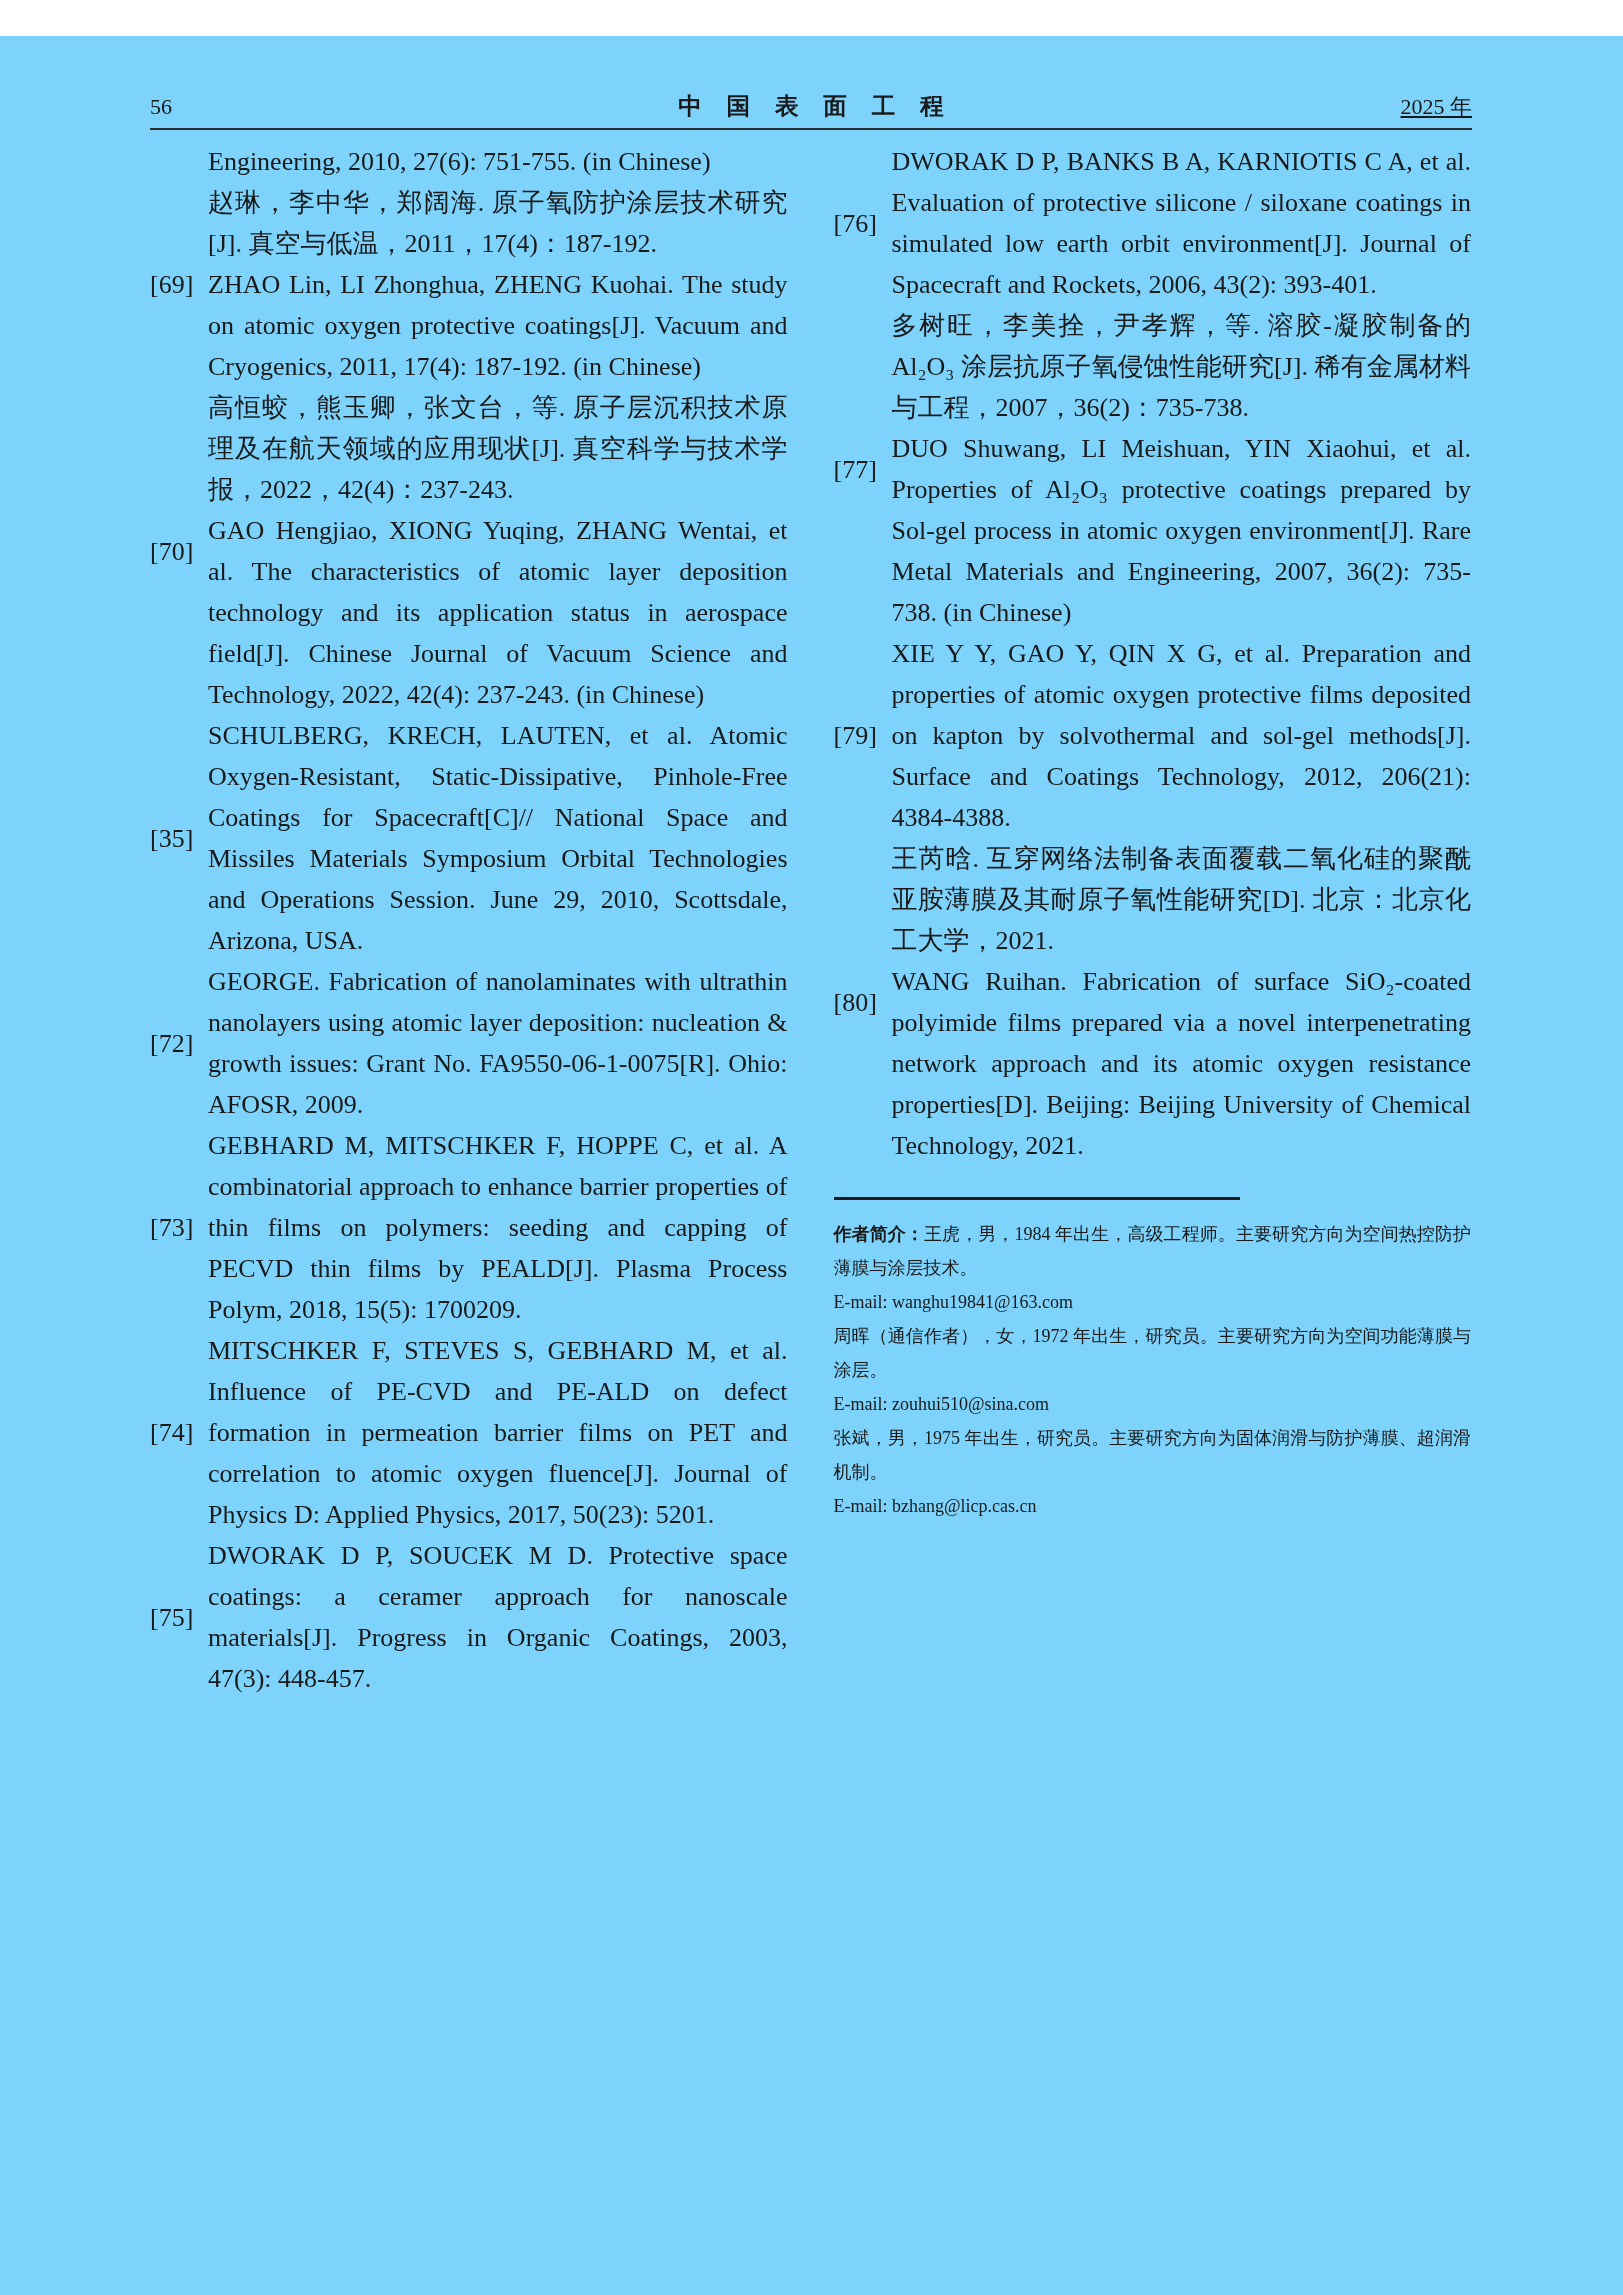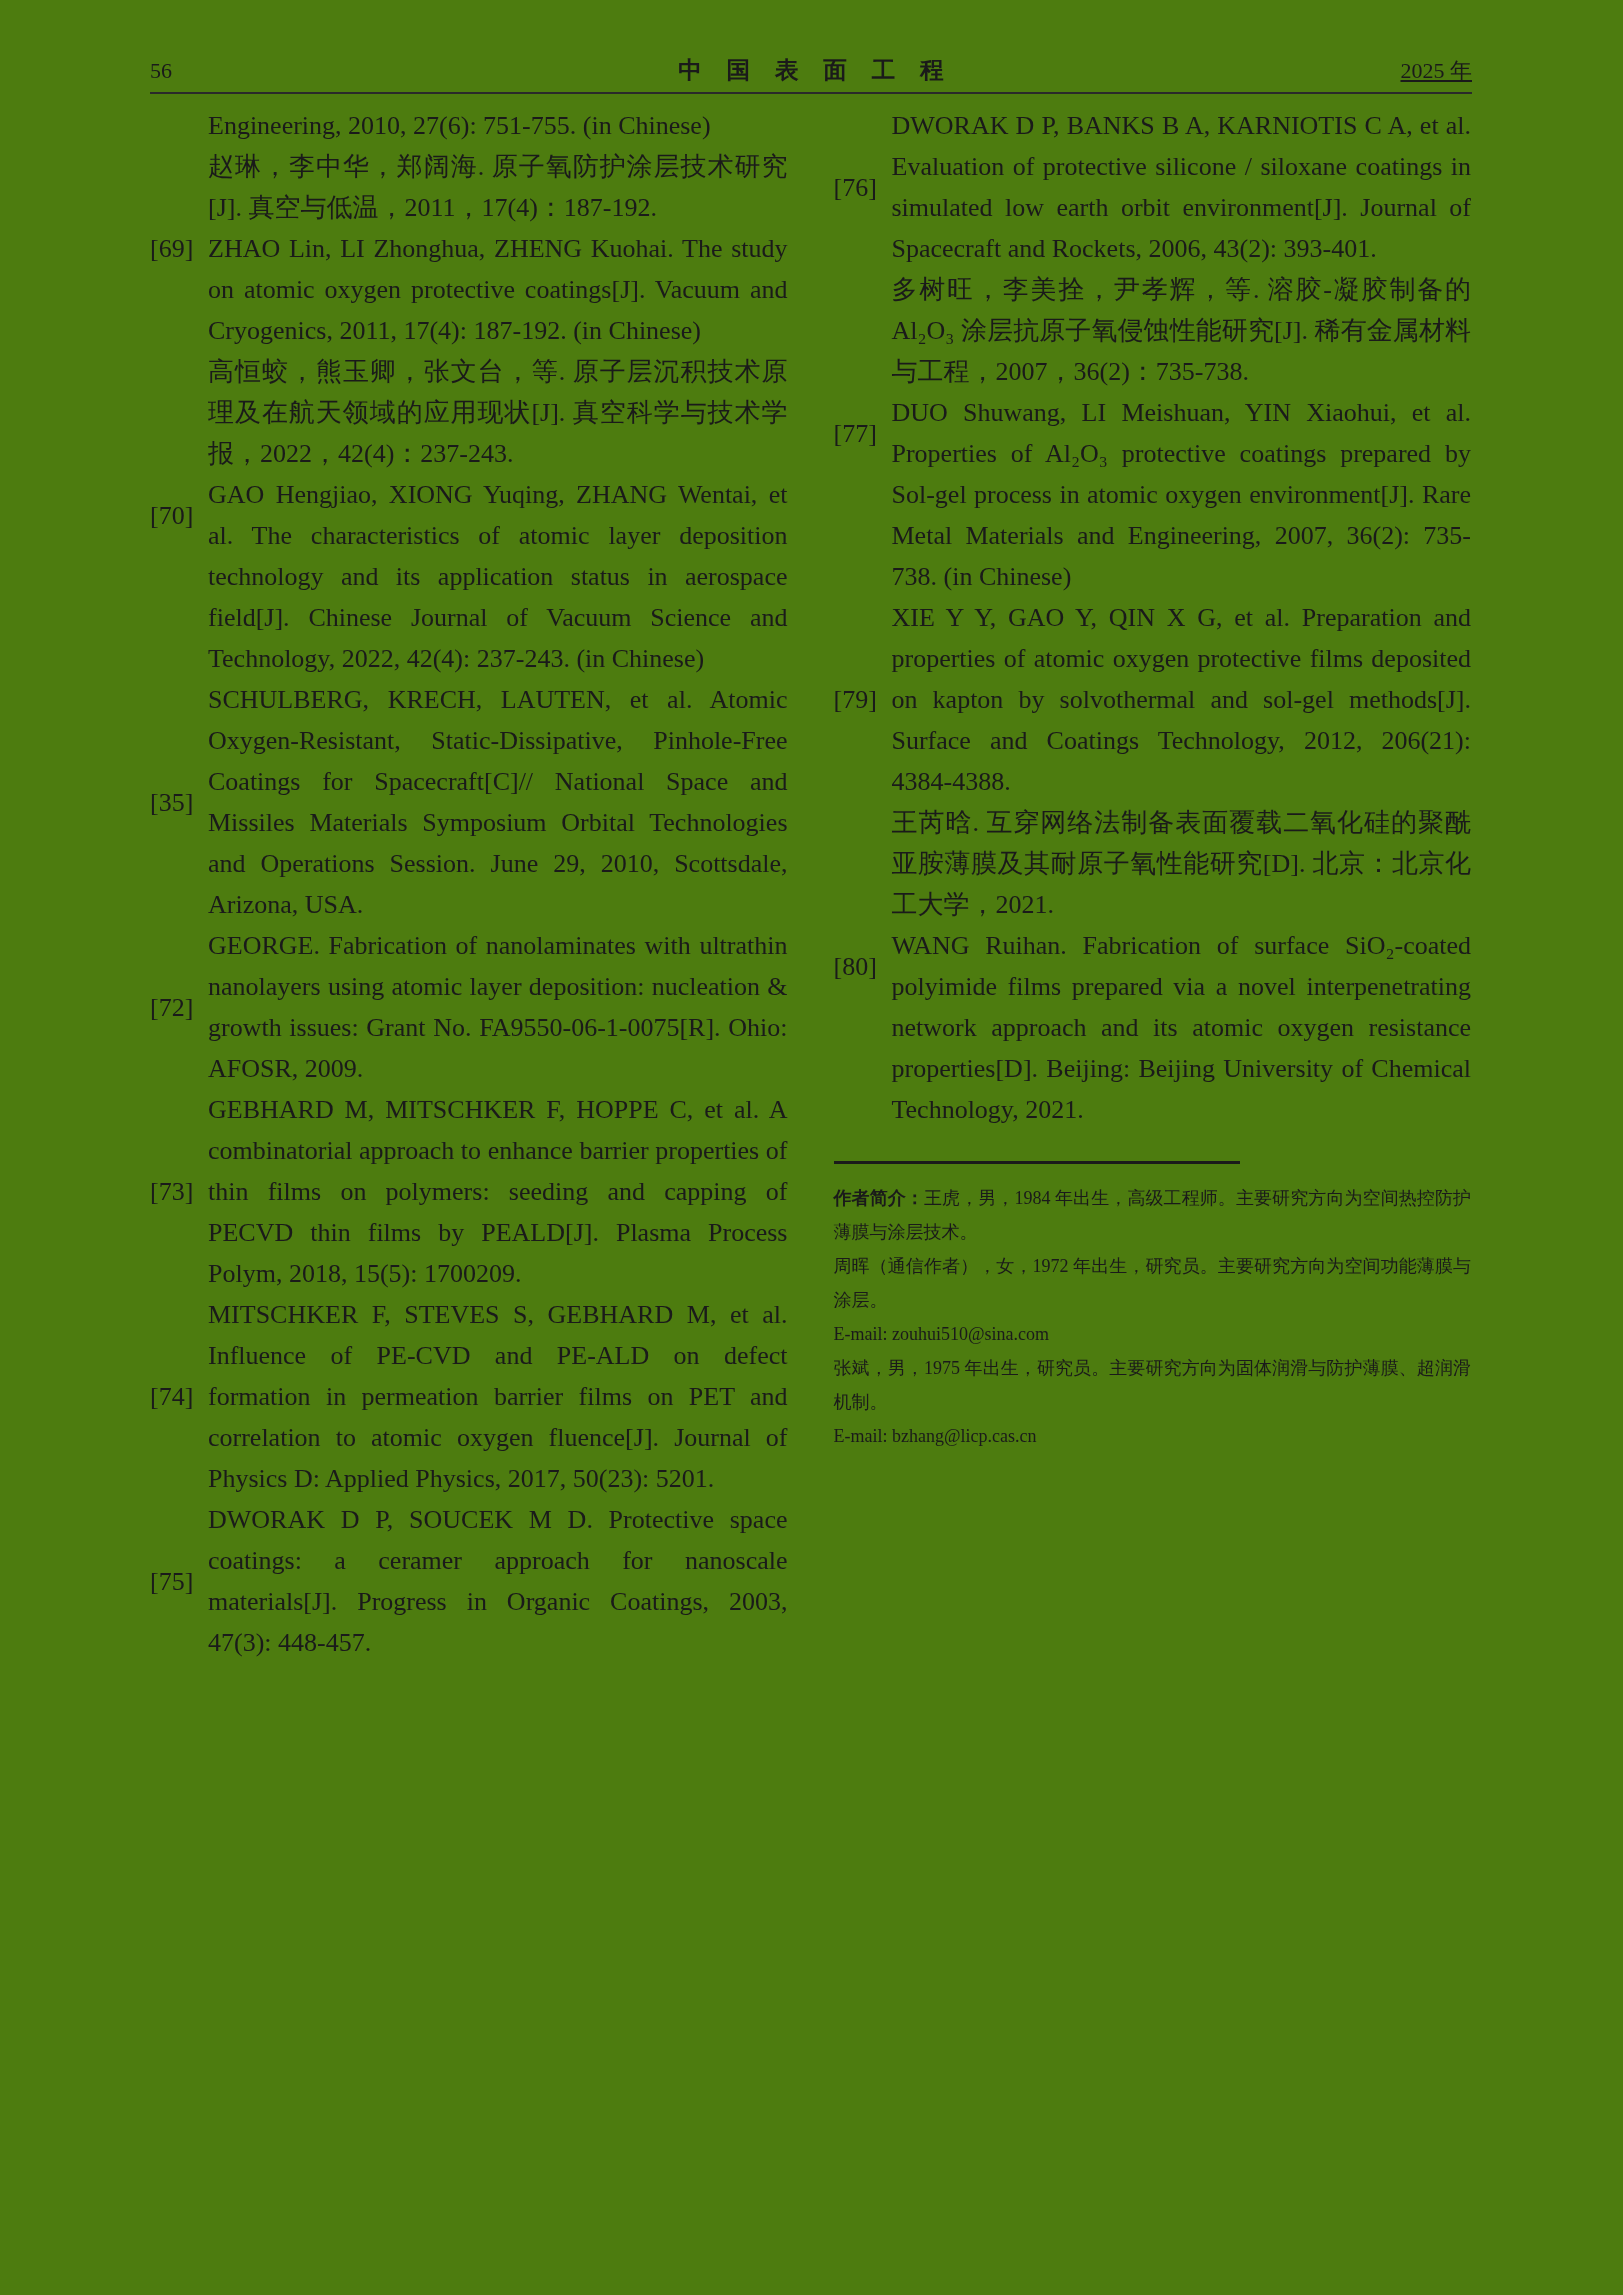--- a/index.html
+++ b/index.html
@@ -4,21 +4,21 @@
 <style>
   * { margin:0; padding:0; box-sizing:border-box; }
   html,body { background:#ffffff; }
   body {
     width:1623px; height:2295px;
     position:relative;
     font-family:"Liberation Serif","DejaVu Serif",serif;
     color:#1a1a1a;
     -webkit-font-smoothing:antialiased;
   }
-  .page { position:absolute; inset:0; background:#4d7c0f; }
+  .page { position:absolute; inset:0; background:#7dd3fc;margin-top:36px; }
 
   
   .header {
     position:absolute; top:54px; left:150px; right:151px;
     display:flex; justify-content:space-between; align-items:baseline;
     font-size:22px;
   }
   .page-number { width:118px; text-align:left; }
   .journal-title {
     font-weight:bold;
@@ -143,20 +143,21 @@
           <span class="ref-label">[80]</span>
           <div class="ref-body">
             <p class="ref-para">王芮晗. 互穿网络法制备表面覆载二氧化硅的聚酰亚胺薄膜及其耐原子氧性能研究[D]. 北京：北京化工大学，2021.</p>
             <p class="ref-para">WANG Ruihan. Fabrication of surface SiO₂-coated polyimide films prepared via a novel interpenetrating network approach and its atomic oxygen resistance properties[D]. Beijing: Beijing University of Chemical Technology, 2021.</p>
           </div>
         </div>
         <div class="bio-section">
           <div class="bio-rule"></div>
           <div class="bio-list">
             <p class="bio-line"><span class="bio-prefix">作者简介：</span>王虎，男，1984 年出生，高级工程师。主要研究方向为空间热控防护薄膜与涂层技术。</p>
+            <p class="bio-line">E-mail: wanghu19841@163.com</p>
             <p class="bio-line">周晖（通信作者），女，1972 年出生，研究员。主要研究方向为空间功能薄膜与涂层。</p>
             <p class="bio-line">E-mail: zouhui510@sina.com</p>
             <p class="bio-line">张斌，男，1975 年出生，研究员。主要研究方向为固体润滑与防护薄膜、超润滑机制。</p>
             <p class="bio-line">E-mail: bzhang@licp.cas.cn</p>
           </div>
         </div>
       </div>
   </div>
 
 </div>

